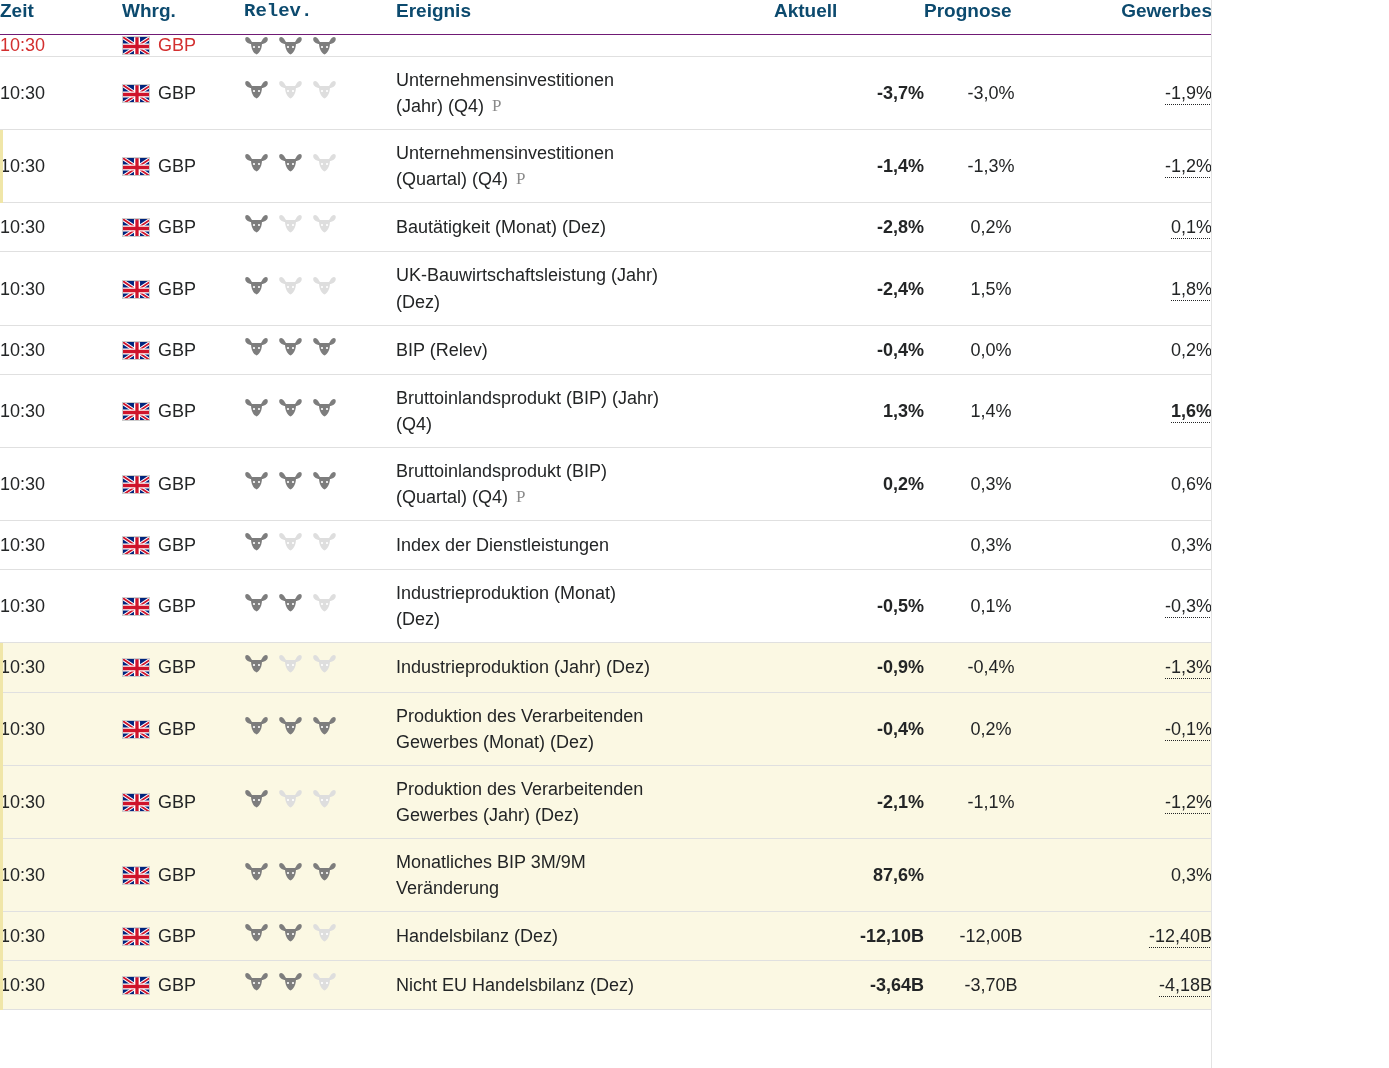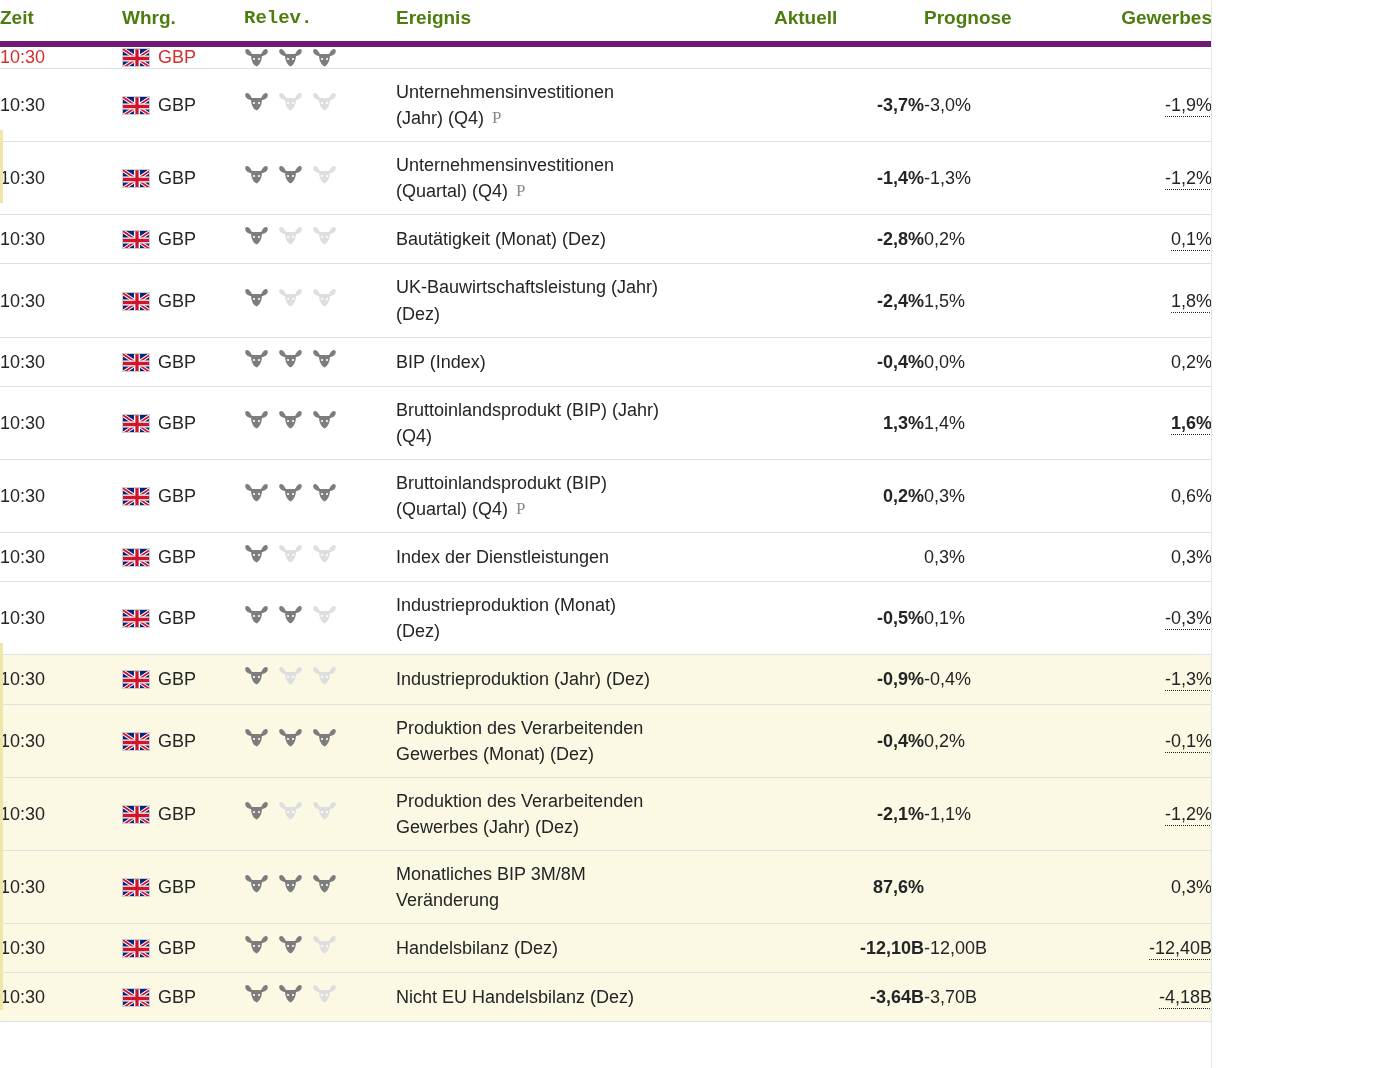--- a/index.html
+++ b/index.html
@@ -20,24 +20,24 @@
   }
   table.econ-calendar {
     border-collapse: collapse;
     width: 1212px;
     margin: 0;
     table-layout: fixed;
   }
   table.econ-calendar thead th {
     font-size: 19px;
     font-weight: bold;
-    color: #4d7c0f;
+    color: #0c4a6e;
     text-align: left;
-    padding: 7px 0 12px 0;
-    border-bottom: 6px solid #701a75;
+    padding: 0 0 12px 0;
+    border-bottom: 1px solid #701a75;
     vertical-align: bottom;
     white-space: nowrap;
   }
   th.col-time    { width: 122px; padding-left: 24px; }
   th.col-curr    { width: 122px; padding-left: 30px; }
   th.col-rel     { width: 152px; padding-left: 0px; font-family: Liberation Mono, monospace; }
   th.col-event   { width: 378px; padding-left: 12px; }
   th.col-actual  { width: 150px; text-align: left; padding-right: 14px;}
   th.col-forecast{ width: 134px; text-align: right; padding-right: 22px;}
   th.col-prev    { width: 154px; text-align: right !important; padding-right: 12px;}
@@ -48,21 +48,21 @@
     border-bottom: 1px solid #e0e0e0;
     vertical-align: middle;
     padding: 10px 0;
     line-height: 1.45;
   }
   td.c-time { padding-left: 24px; white-space: nowrap; margin-left: 45px; }
   td.c-curr { padding-left: 30px; white-space: nowrap; }
   td.c-rel  { padding-left: 0; }
   td.c-event{ padding-left: 12px; padding-right: 16px; }
   td.c-actual { text-align: right; padding-right: 14px; font-weight: bold; white-space: nowrap; }
-  td.c-forecast { text-align: left; padding-right: 22px; white-space: nowrap; }
+  td.c-forecast { text-align: center; padding-right: 22px; white-space: nowrap; }
   td.c-prev { text-align: right; padding-right: 12px; white-space: nowrap; }
 
   tr.row-highlight td { background: #fbf8e3; }
   tr.row-clipped td {
     padding-top: 0;
     padding-bottom: 0;
     height: 12px;
     overflow: hidden;
     line-height: 0.6;
     color: #d32f2f;
@@ -324,21 +324,21 @@
                   <circle cx="10" cy="12" r="1.1" fill="#fff"></circle>
                   <circle cx="15" cy="12" r="1.1" fill="#fff"></circle>
                 </svg></span>
               <span class="bull"><svg width="25" height="21" viewBox="0 0 25 21">
                   <path d="M3 2 C1 2 0.5 5 2.5 7 C4 8.5 6 9 7.5 9 L17.5 9 C19 9 21 8.5 22.5 7 C24.5 5 24 2 22 2 C20.5 2 19 3.5 18 5.5 L17 7 L8 7 L7 5.5 C6 3.5 4.5 2 3 2 Z" fill="#7d7d7d"></path>
                   <path d="M7 8 L18 8 C18 13 16 18 12.5 19.5 C9 18 7 13 7 8 Z" fill="#7d7d7d"></path>
                   <circle cx="10" cy="12" r="1.1" fill="#fff"></circle>
                   <circle cx="15" cy="12" r="1.1" fill="#fff"></circle>
                 </svg></span>
             </span></td>
-          <td class="c-event"><span>BIP (Index)</span></td>
+          <td class="c-event"><span>BIP (Relev)</span></td>
           <td class="c-actual val-red">-0,4%</td>
           <td class="c-forecast">0,0%</td>
           <td class="c-prev val-black"><span class="">0,2%</span></td>
         </tr>
         <tr>
           <td class="c-time">10:30</td>
           <td class="c-curr"><span class="flag"><svg width="28" height="19" viewBox="0 0 60 40">
                 <rect width="60" height="40" fill="#00247d"></rect>
                 <path d="M0,0 60,40 M60,0 0,40" stroke="#fff" stroke-width="8"></path>
                 <path d="M0,0 60,40 M60,0 0,40" stroke="#cf142b" stroke-width="4"></path>
@@ -596,21 +596,21 @@
                   <circle cx="10" cy="12" r="1.1" fill="#fff"></circle>
                   <circle cx="15" cy="12" r="1.1" fill="#fff"></circle>
                 </svg></span>
               <span class="bull"><svg width="25" height="21" viewBox="0 0 25 21">
                   <path d="M3 2 C1 2 0.5 5 2.5 7 C4 8.5 6 9 7.5 9 L17.5 9 C19 9 21 8.5 22.5 7 C24.5 5 24 2 22 2 C20.5 2 19 3.5 18 5.5 L17 7 L8 7 L7 5.5 C6 3.5 4.5 2 3 2 Z" fill="#7d7d7d"></path>
                   <path d="M7 8 L18 8 C18 13 16 18 12.5 19.5 C9 18 7 13 7 8 Z" fill="#7d7d7d"></path>
                   <circle cx="10" cy="12" r="1.1" fill="#fff"></circle>
                   <circle cx="15" cy="12" r="1.1" fill="#fff"></circle>
                 </svg></span>
             </span></td>
-          <td class="c-event"><span>Monatliches BIP 3M/8M</span><span class="event-line2">Veränderung</span></td>
+          <td class="c-event"><span>Monatliches BIP 3M/9M</span><span class="event-line2">Veränderung</span></td>
           <td class="c-actual val-black">87,6%</td>
           <td class="c-forecast"></td>
           <td class="c-prev val-black"><span class="">0,3%</span></td>
         </tr>
         <tr class="row-highlight">
           <td class="c-time">10:30</td>
           <td class="c-curr"><span class="flag"><svg width="28" height="19" viewBox="0 0 60 40">
                 <rect width="60" height="40" fill="#00247d"></rect>
                 <path d="M0,0 60,40 M60,0 0,40" stroke="#fff" stroke-width="8"></path>
                 <path d="M0,0 60,40 M60,0 0,40" stroke="#cf142b" stroke-width="4"></path>

